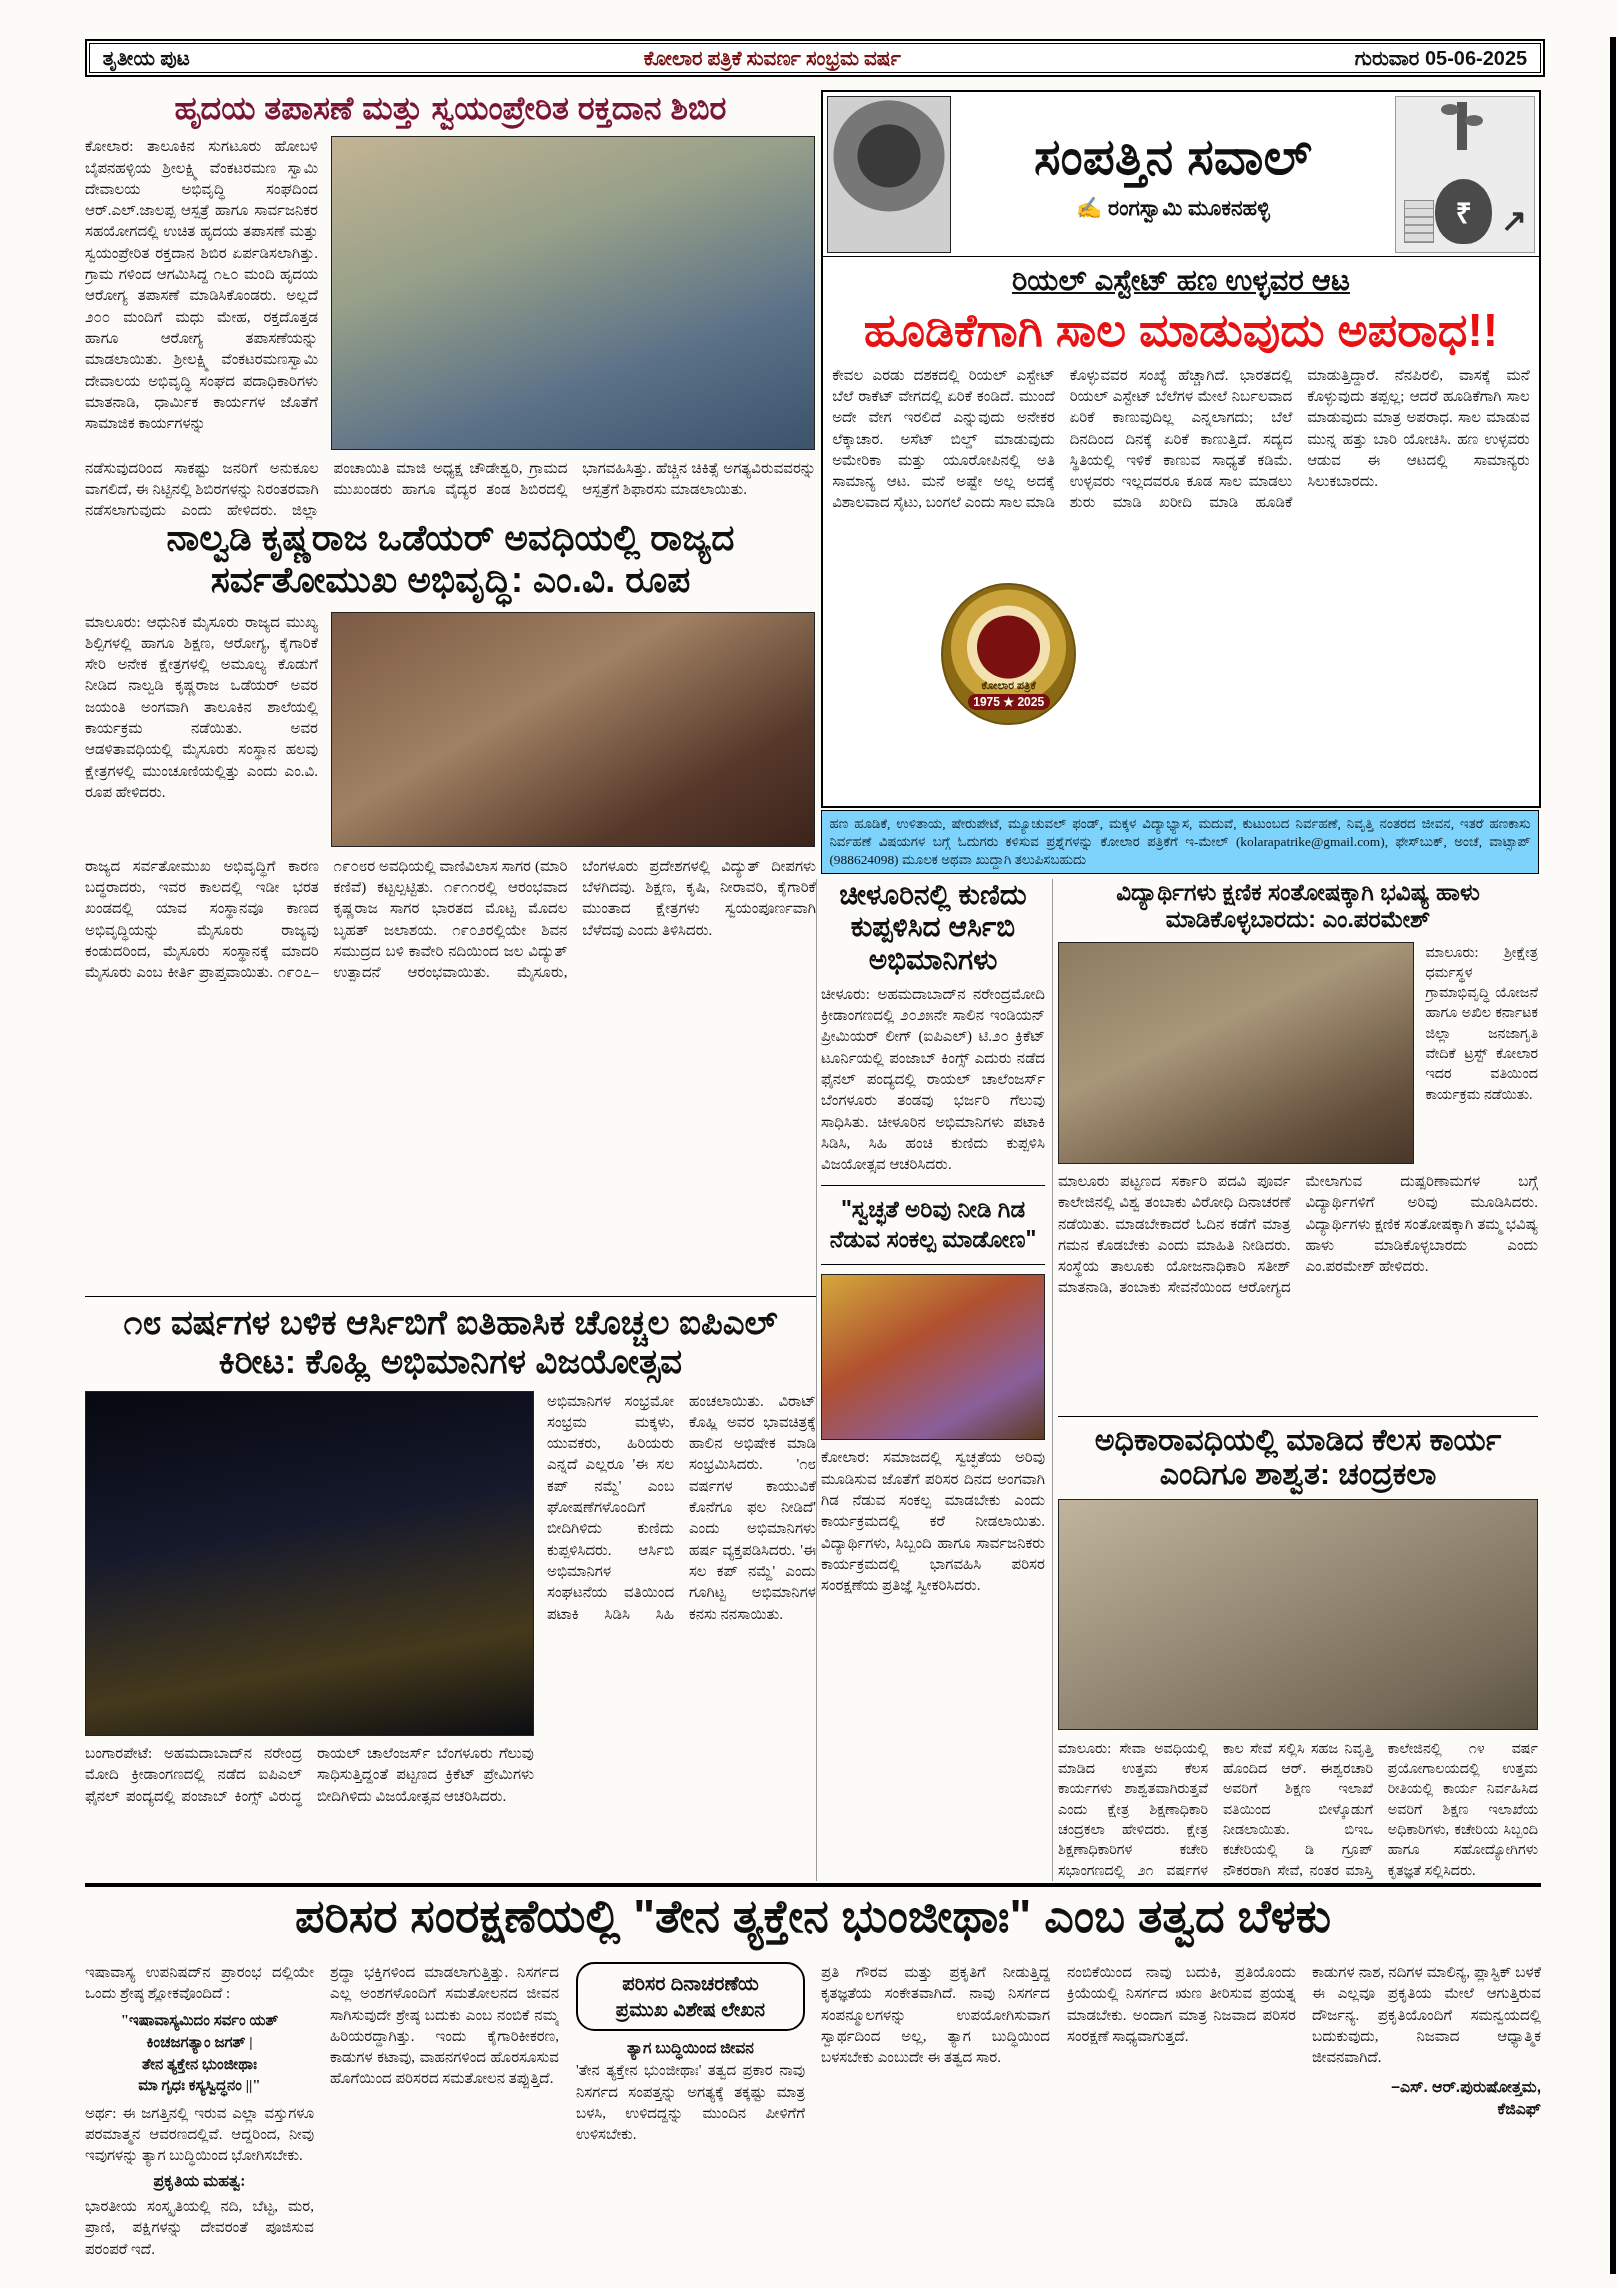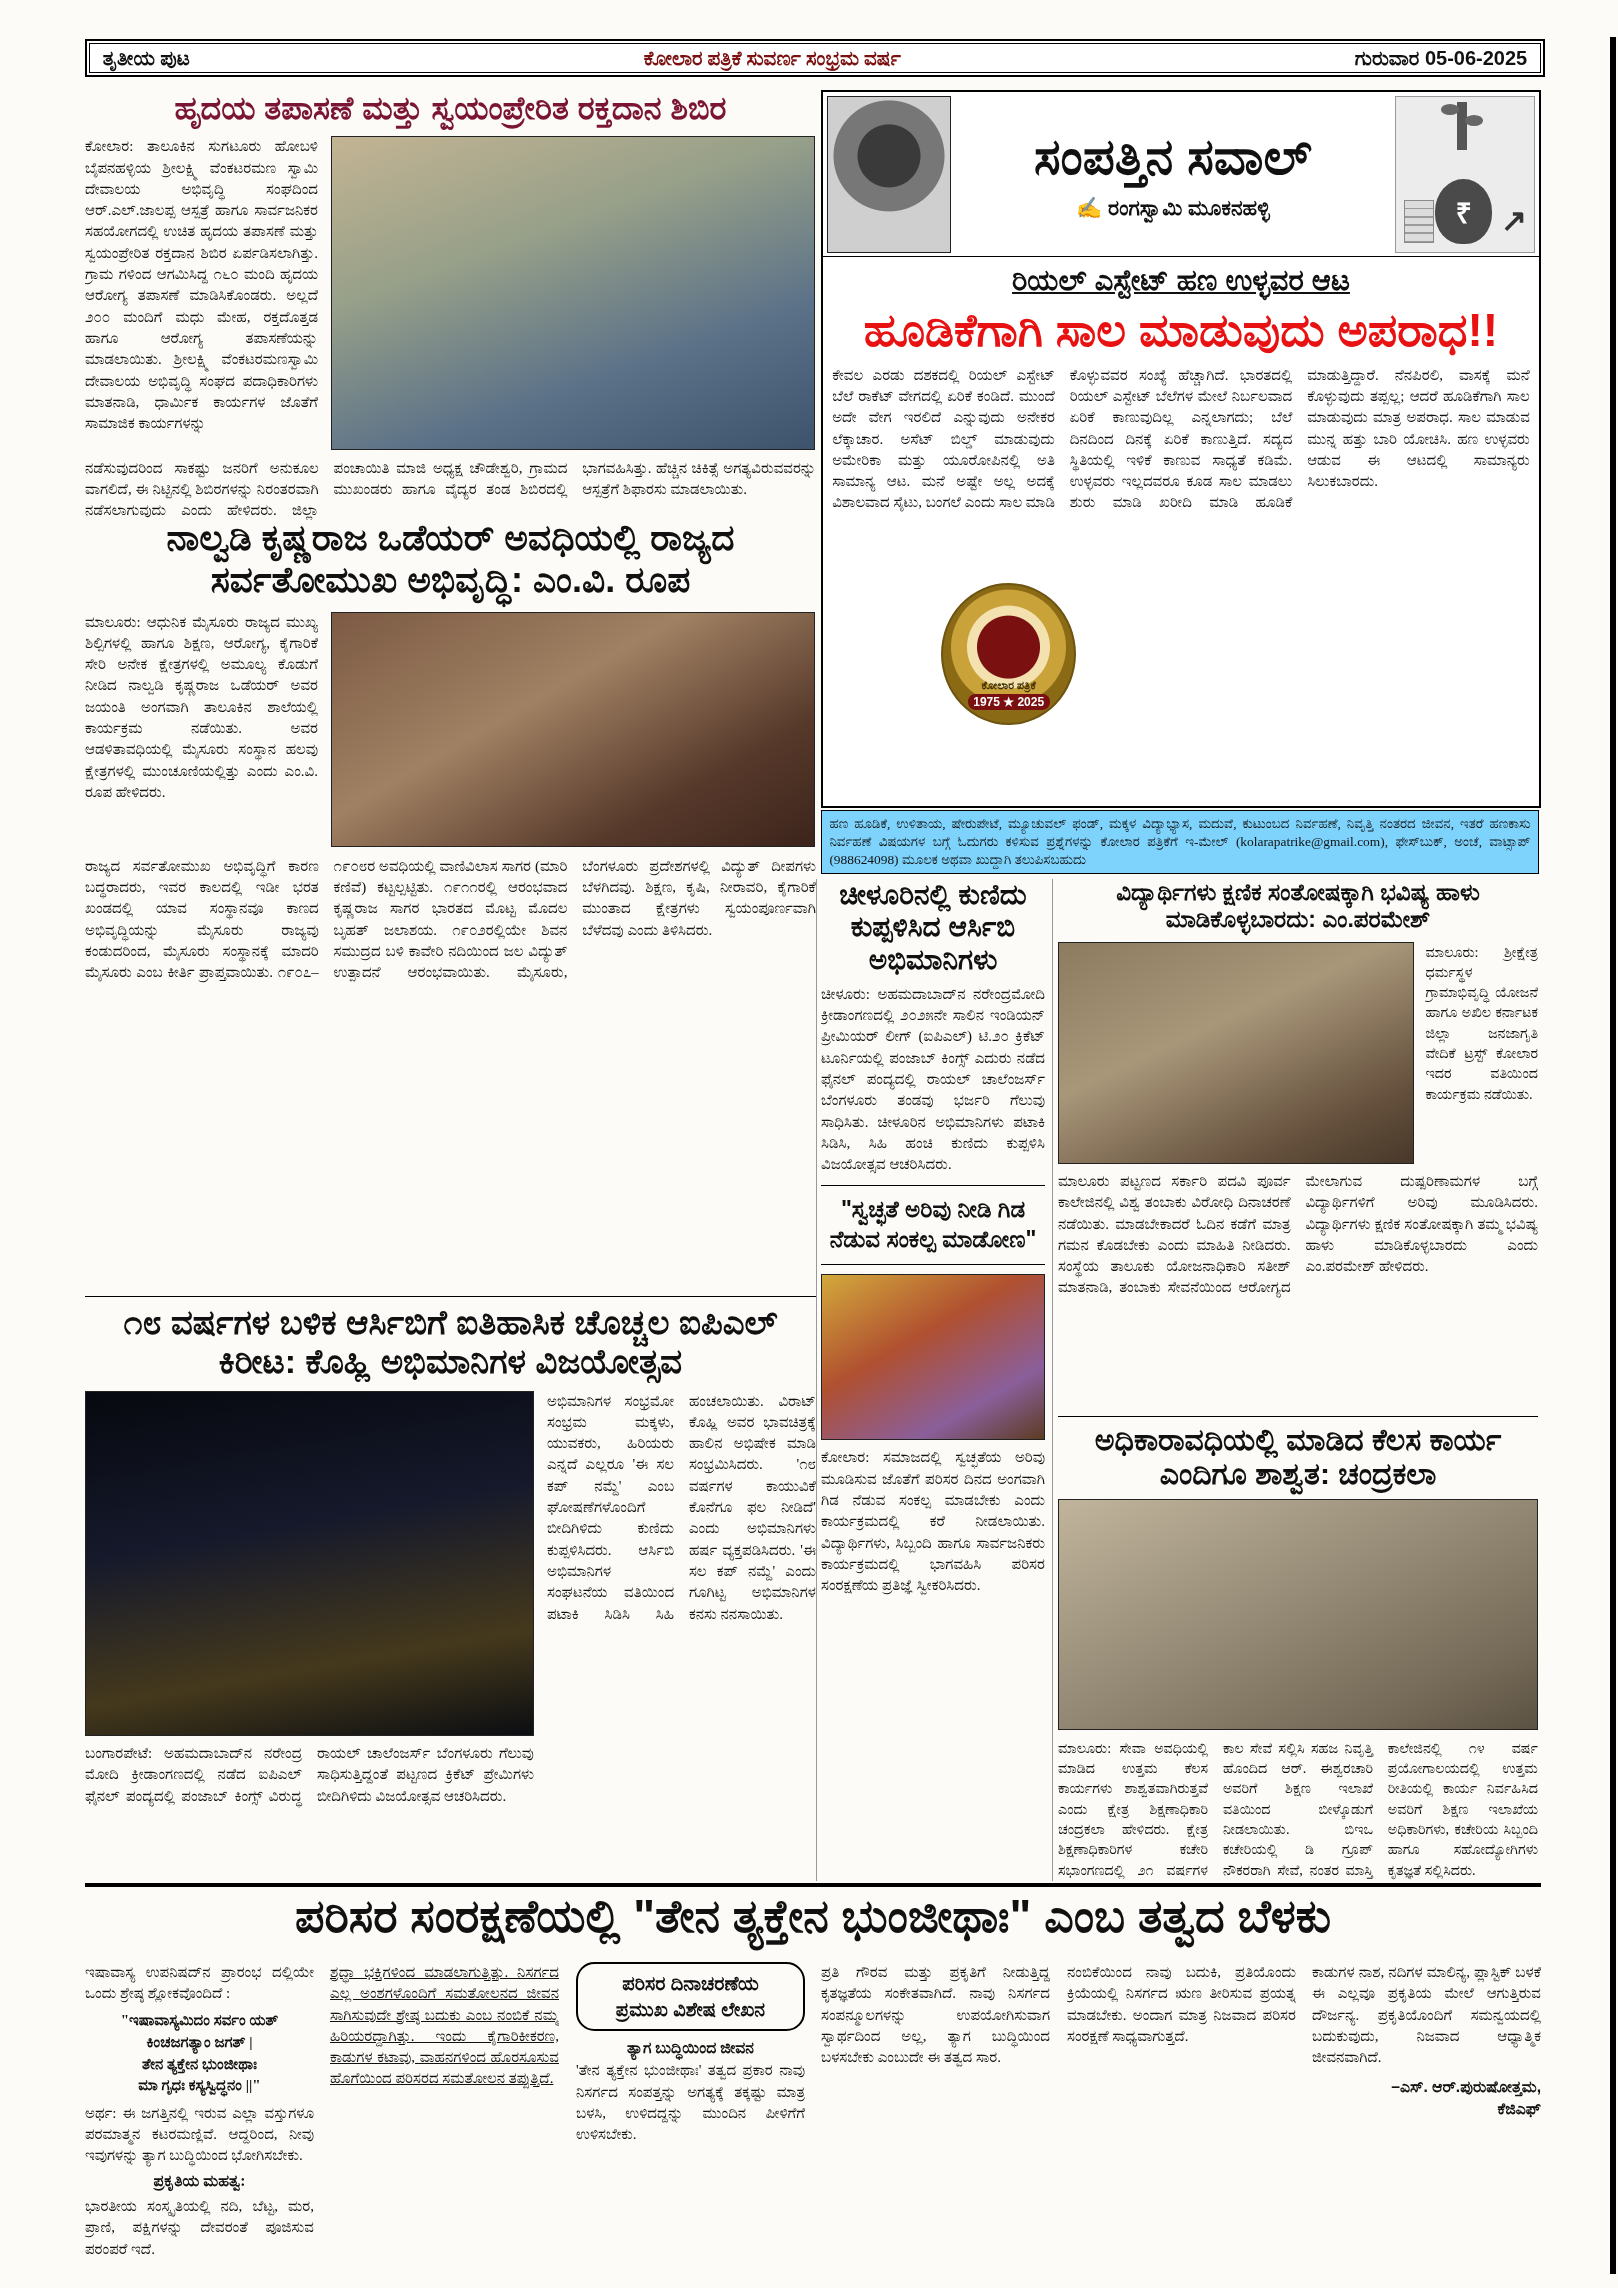--- a/index.html
+++ b/index.html
@@ -167,26 +167,26 @@
   <div class="abs" style="left:85px;top:1890px;width:1456px;">
     <div class="hl" style="font-size:46px;">ಪರಿಸರ ಸಂರಕ್ಷಣೆಯಲ್ಲಿ "ತೇನ ತ್ಯಕ್ತೇನ ಭುಂಜೀಥಾಃ" ಎಂಬ ತತ್ವದ ಬೆಳಕು</div>
   </div>
 
   <div class="abs bt" style="left:85px;top:1962px;width:229px;height:310px;">
     <div>ಇಷಾವಾಸ್ಯ ಉಪನಿಷದ್‌ನ ಪ್ರಾರಂಭ ದಲ್ಲಿಯೇ ಒಂದು ಶ್ರೇಷ್ಠ ಶ್ಲೋಕವೊಂದಿದೆ :</div>
     <div class="shloka pre">"ಇಷಾವಾಸ್ಯಮಿದಂ ಸರ್ವಂ ಯತ್
 ಕಿಂಚಜಗತ್ಯಾಂ ಜಗತ್ |
 ತೇನ ತ್ಯಕ್ತೇನ ಭುಂಜೀಥಾಃ
 ಮಾ ಗೃಧಃ ಕಸ್ಯಸ್ವಿದ್ಧನಂ ||"</div>
-    <div>ಅರ್ಥ: ಈ ಜಗತ್ತಿನಲ್ಲಿ ಇರುವ ಎಲ್ಲಾ ವಸ್ತುಗಳೂ ಪರಮಾತ್ಮನ ಕಟರಮಣ್ಲಿವೆ. ಆದ್ದರಿಂದ, ನೀವು ಇವುಗಳನ್ನು ತ್ಯಾಗ ಬುದ್ಧಿಯಿಂದ ಭೋಗಿಸಬೇಕು.</div>
+    <div>ಅರ್ಥ: ಈ ಜಗತ್ತಿನಲ್ಲಿ ಇರುವ ಎಲ್ಲಾ ವಸ್ತುಗಳೂ ಪರಮಾತ್ಮನ ಆವರಣದಲ್ಲಿವೆ. ಆದ್ದರಿಂದ, ನೀವು ಇವುಗಳನ್ನು ತ್ಯಾಗ ಬುದ್ಧಿಯಿಂದ ಭೋಗಿಸಬೇಕು.</div>
     <div class="subhead">ಪ್ರಕೃತಿಯ ಮಹತ್ವ:</div>
     <div>ಭಾರತೀಯ ಸಂಸ್ಕೃತಿಯಲ್ಲಿ ನದಿ, ಬೆಟ್ಟ, ಮರ, ಪ್ರಾಣಿ, ಪಕ್ಷಿಗಳನ್ನು ದೇವರಂತೆ ಪೂಜಿಸುವ ಪರಂಪರೆ ಇದೆ.</div>
   </div>
 
-  <div class="abs bt" style="left:330px;top:1962px;width:229px;height:310px;text-decoration:underline;">ಶ್ರದ್ಧಾ ಭಕ್ತಿಗಳಿಂದ ಮಾಡಲಾಗುತ್ತಿತ್ತು. ನಿಸರ್ಗದ ಎಲ್ಲ ಅಂಶಗಳೊಂದಿಗೆ ಸಮತೋಲನದ ಜೀವನ ಸಾಗಿಸುವುದೇ ಶ್ರೇಷ್ಠ ಬದುಕು ಎಂಬ ನಂಬಿಕೆ ನಮ್ಮ ಹಿರಿಯರದ್ದಾಗಿತ್ತು. ಇಂದು ಕೈಗಾರಿಕೀಕರಣ, ಕಾಡುಗಳ ಕಟಾವು, ವಾಹನಗಳಿಂದ ಹೊರಸೂಸುವ ಹೊಗೆಯಿಂದ ಪರಿಸರದ ಸಮತೋಲನ ತಪ್ಪುತ್ತಿದೆ.</div>
+  <div class="abs bt" style="left:330px;top:1962px;width:229px;height:310px;">ಶ್ರದ್ಧಾ ಭಕ್ತಿಗಳಿಂದ ಮಾಡಲಾಗುತ್ತಿತ್ತು. ನಿಸರ್ಗದ ಎಲ್ಲ ಅಂಶಗಳೊಂದಿಗೆ ಸಮತೋಲನದ ಜೀವನ ಸಾಗಿಸುವುದೇ ಶ್ರೇಷ್ಠ ಬದುಕು ಎಂಬ ನಂಬಿಕೆ ನಮ್ಮ ಹಿರಿಯರದ್ದಾಗಿತ್ತು. ಇಂದು ಕೈಗಾರಿಕೀಕರಣ, ಕಾಡುಗಳ ಕಟಾವು, ವಾಹನಗಳಿಂದ ಹೊರಸೂಸುವ ಹೊಗೆಯಿಂದ ಪರಿಸರದ ಸಮತೋಲನ ತಪ್ಪುತ್ತಿದೆ.</div>
 
   <div class="abs" style="left:576px;top:1962px;width:229px;height:310px;">
     <div class="rbox pre">ಪರಿಸರ ದಿನಾಚರಣೆಯ
 ಪ್ರಮುಖ ವಿಶೇಷ ಲೇಖನ</div>
     <div class="subhead">ತ್ಯಾಗ ಬುದ್ಧಿಯಿಂದ ಜೀವನ</div>
     <div class="bt">'ತೇನ ತ್ಯಕ್ತೇನ ಭುಂಜೀಥಾಃ' ತತ್ವದ ಪ್ರಕಾರ ನಾವು ನಿಸರ್ಗದ ಸಂಪತ್ತನ್ನು ಅಗತ್ಯಕ್ಕೆ ತಕ್ಕಷ್ಟು ಮಾತ್ರ ಬಳಸಿ, ಉಳಿದದ್ದನ್ನು ಮುಂದಿನ ಪೀಳಿಗೆಗೆ ಉಳಿಸಬೇಕು.</div>
   </div>
 
   <div class="abs bt" style="left:821px;top:1962px;width:229px;height:310px;">ಪ್ರತಿ ಗೌರವ ಮತ್ತು ಪ್ರಕೃತಿಗೆ ನೀಡುತ್ತಿದ್ದ ಕೃತಜ್ಞತೆಯ ಸಂಕೇತವಾಗಿದೆ. ನಾವು ನಿಸರ್ಗದ ಸಂಪನ್ಮೂಲಗಳನ್ನು ಉಪಯೋಗಿಸುವಾಗ ಸ್ವಾರ್ಥದಿಂದ ಅಲ್ಲ, ತ್ಯಾಗ ಬುದ್ಧಿಯಿಂದ ಬಳಸಬೇಕು ಎಂಬುದೇ ಈ ತತ್ವದ ಸಾರ.</div>
 

